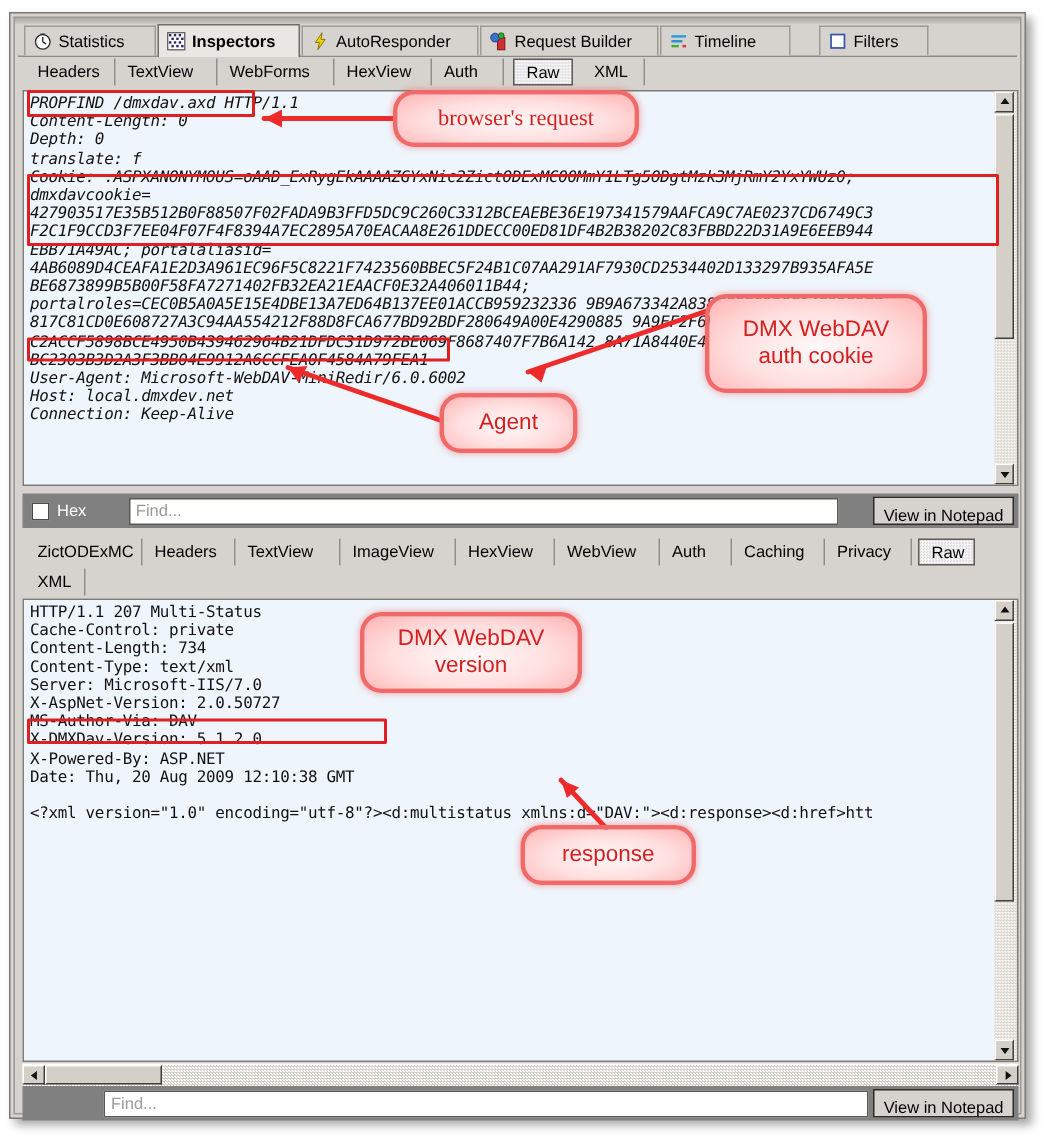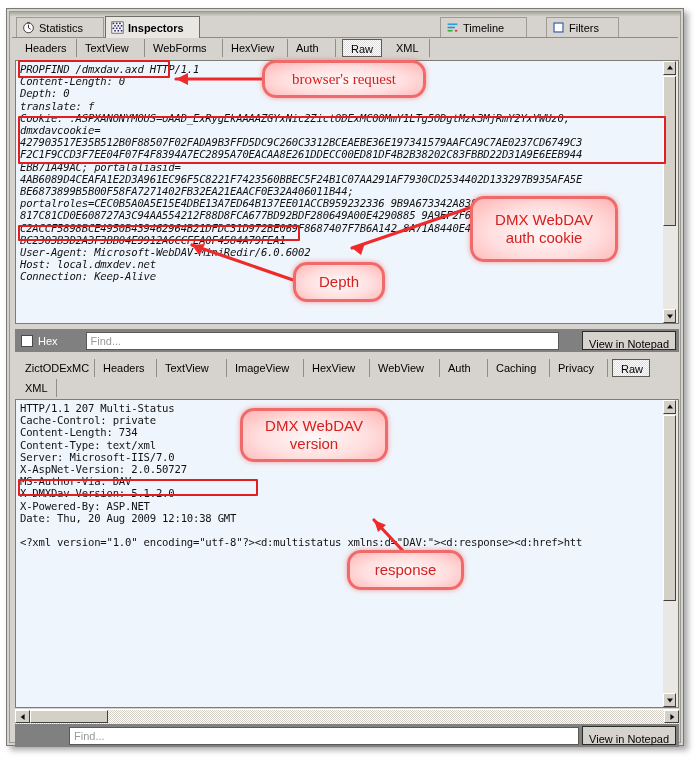--- a/index.html
+++ b/index.html
@@ -314,21 +314,35 @@
                 <rect x="6" y="8" width="2" height="2"></rect>
                 <rect x="10" y="8" width="2" height="2"></rect>
               <rect x="4" y="11" width="2" height="2"></rect>
                 <rect x="8" y="11" width="2" height="2"></rect>
                 <rect x="12" y="11" width="2" height="2"></rect>
             </g>
           </svg>
           <span>Inspectors</span>
         </div>
 
-
+        <div class="mtab" style="left:189px; width:118px;">
+          <svg class="ic" viewBox="0 0 16 16">
+            <path d="M9.5 1 L4 9 L7.3 9 L6 15 L12 6.5 L8.6 6.5 Z" fill="#f0d000" stroke="#8a7400" stroke-width="0.8"></path>
+          </svg>
+          <span>AutoResponder</span>
+        </div>
+
+        <div class="mtab" style="left:308px; width:119px;">
+          <svg class="ic" viewBox="0 0 16 16">
+            <rect x="7" y="5" width="6" height="10" fill="#cf3030" stroke="#7d1010" stroke-width="0.8"></rect>
+            <circle cx="5" cy="5" r="3.6" fill="#3d6fcf" stroke="#1b3c7d" stroke-width="0.8"></circle>
+            <circle cx="10" cy="3.5" r="2.4" fill="#3aa53a" stroke="#1b5b1b" stroke-width="0.8"></circle>
+          </svg>
+          <span>Request Builder</span>
+        </div>
 
         <div class="mtab" style="left:428px; width:87px;">
           <svg class="ic" viewBox="0 0 16 16">
             <rect x="2" y="3" width="12" height="2" fill="#2aa0d8"></rect>
             <rect x="2" y="7" width="9" height="2" fill="#2a8fd8"></rect>
             <rect x="2" y="11" width="6" height="2" fill="#38b038"></rect>
             <rect x="11" y="11" width="3" height="2" fill="#d83838"></rect>
           </svg>
           <span>Timeline</span>
         </div>
@@ -468,21 +482,21 @@
     <div class="callout" style="left:262px; top:60px;  width:164px; height:38px;font-family:Liberation Serif, serif;">
       <span>browser's request</span>
     </div>
 
     <div class="callout" style="left:470px; top:196px; width:148px; height:66px; white-space:pre-line;">
       <span>DMX WebDAV
 auth cookie</span>
     </div>
 
     <div class="callout" style="left:293px; top:262px; width:92px; height:40px;">
-      <span>Depth</span>
+      <span>Agent</span>
     </div>
 
     <div class="callout" style="left:240px; top:408px; width:148px; height:54px; white-space:pre-line;">
       <span>DMX WebDAV
 version</span>
     </div>
 
     <div class="callout" style="left:347px; top:550px; width:117px; height:40px;">
       <span>response</span>
     </div>

